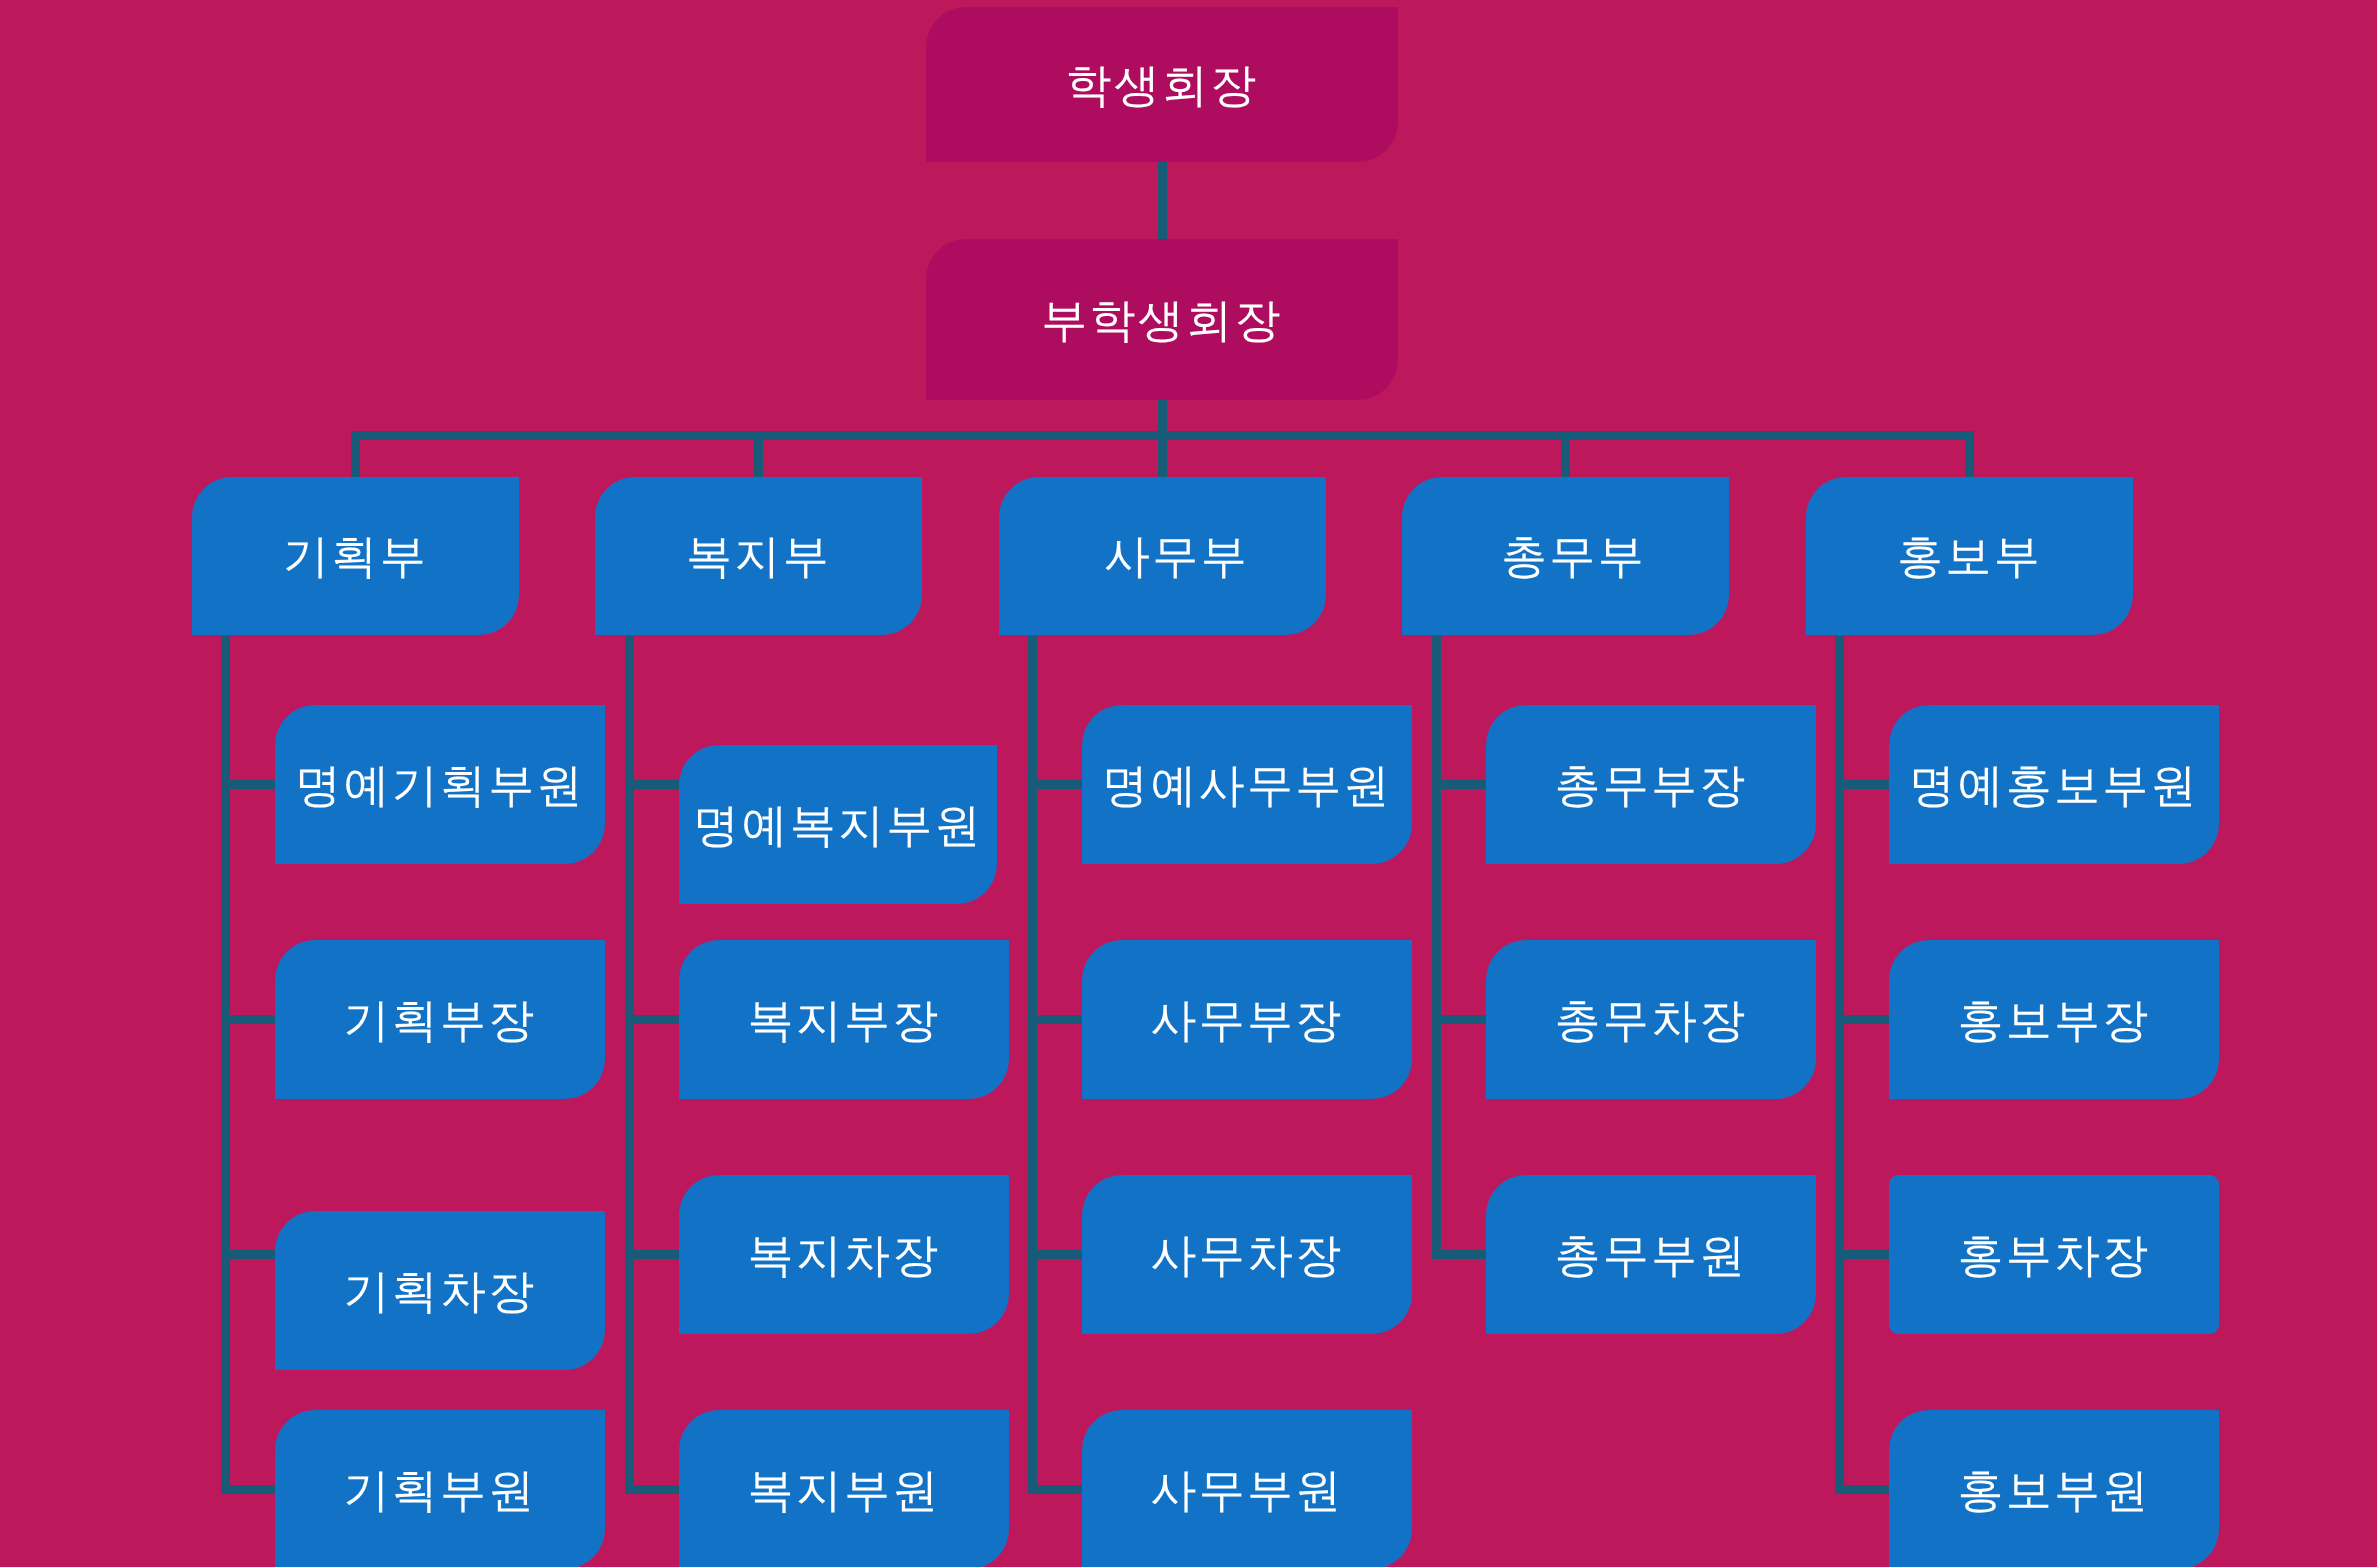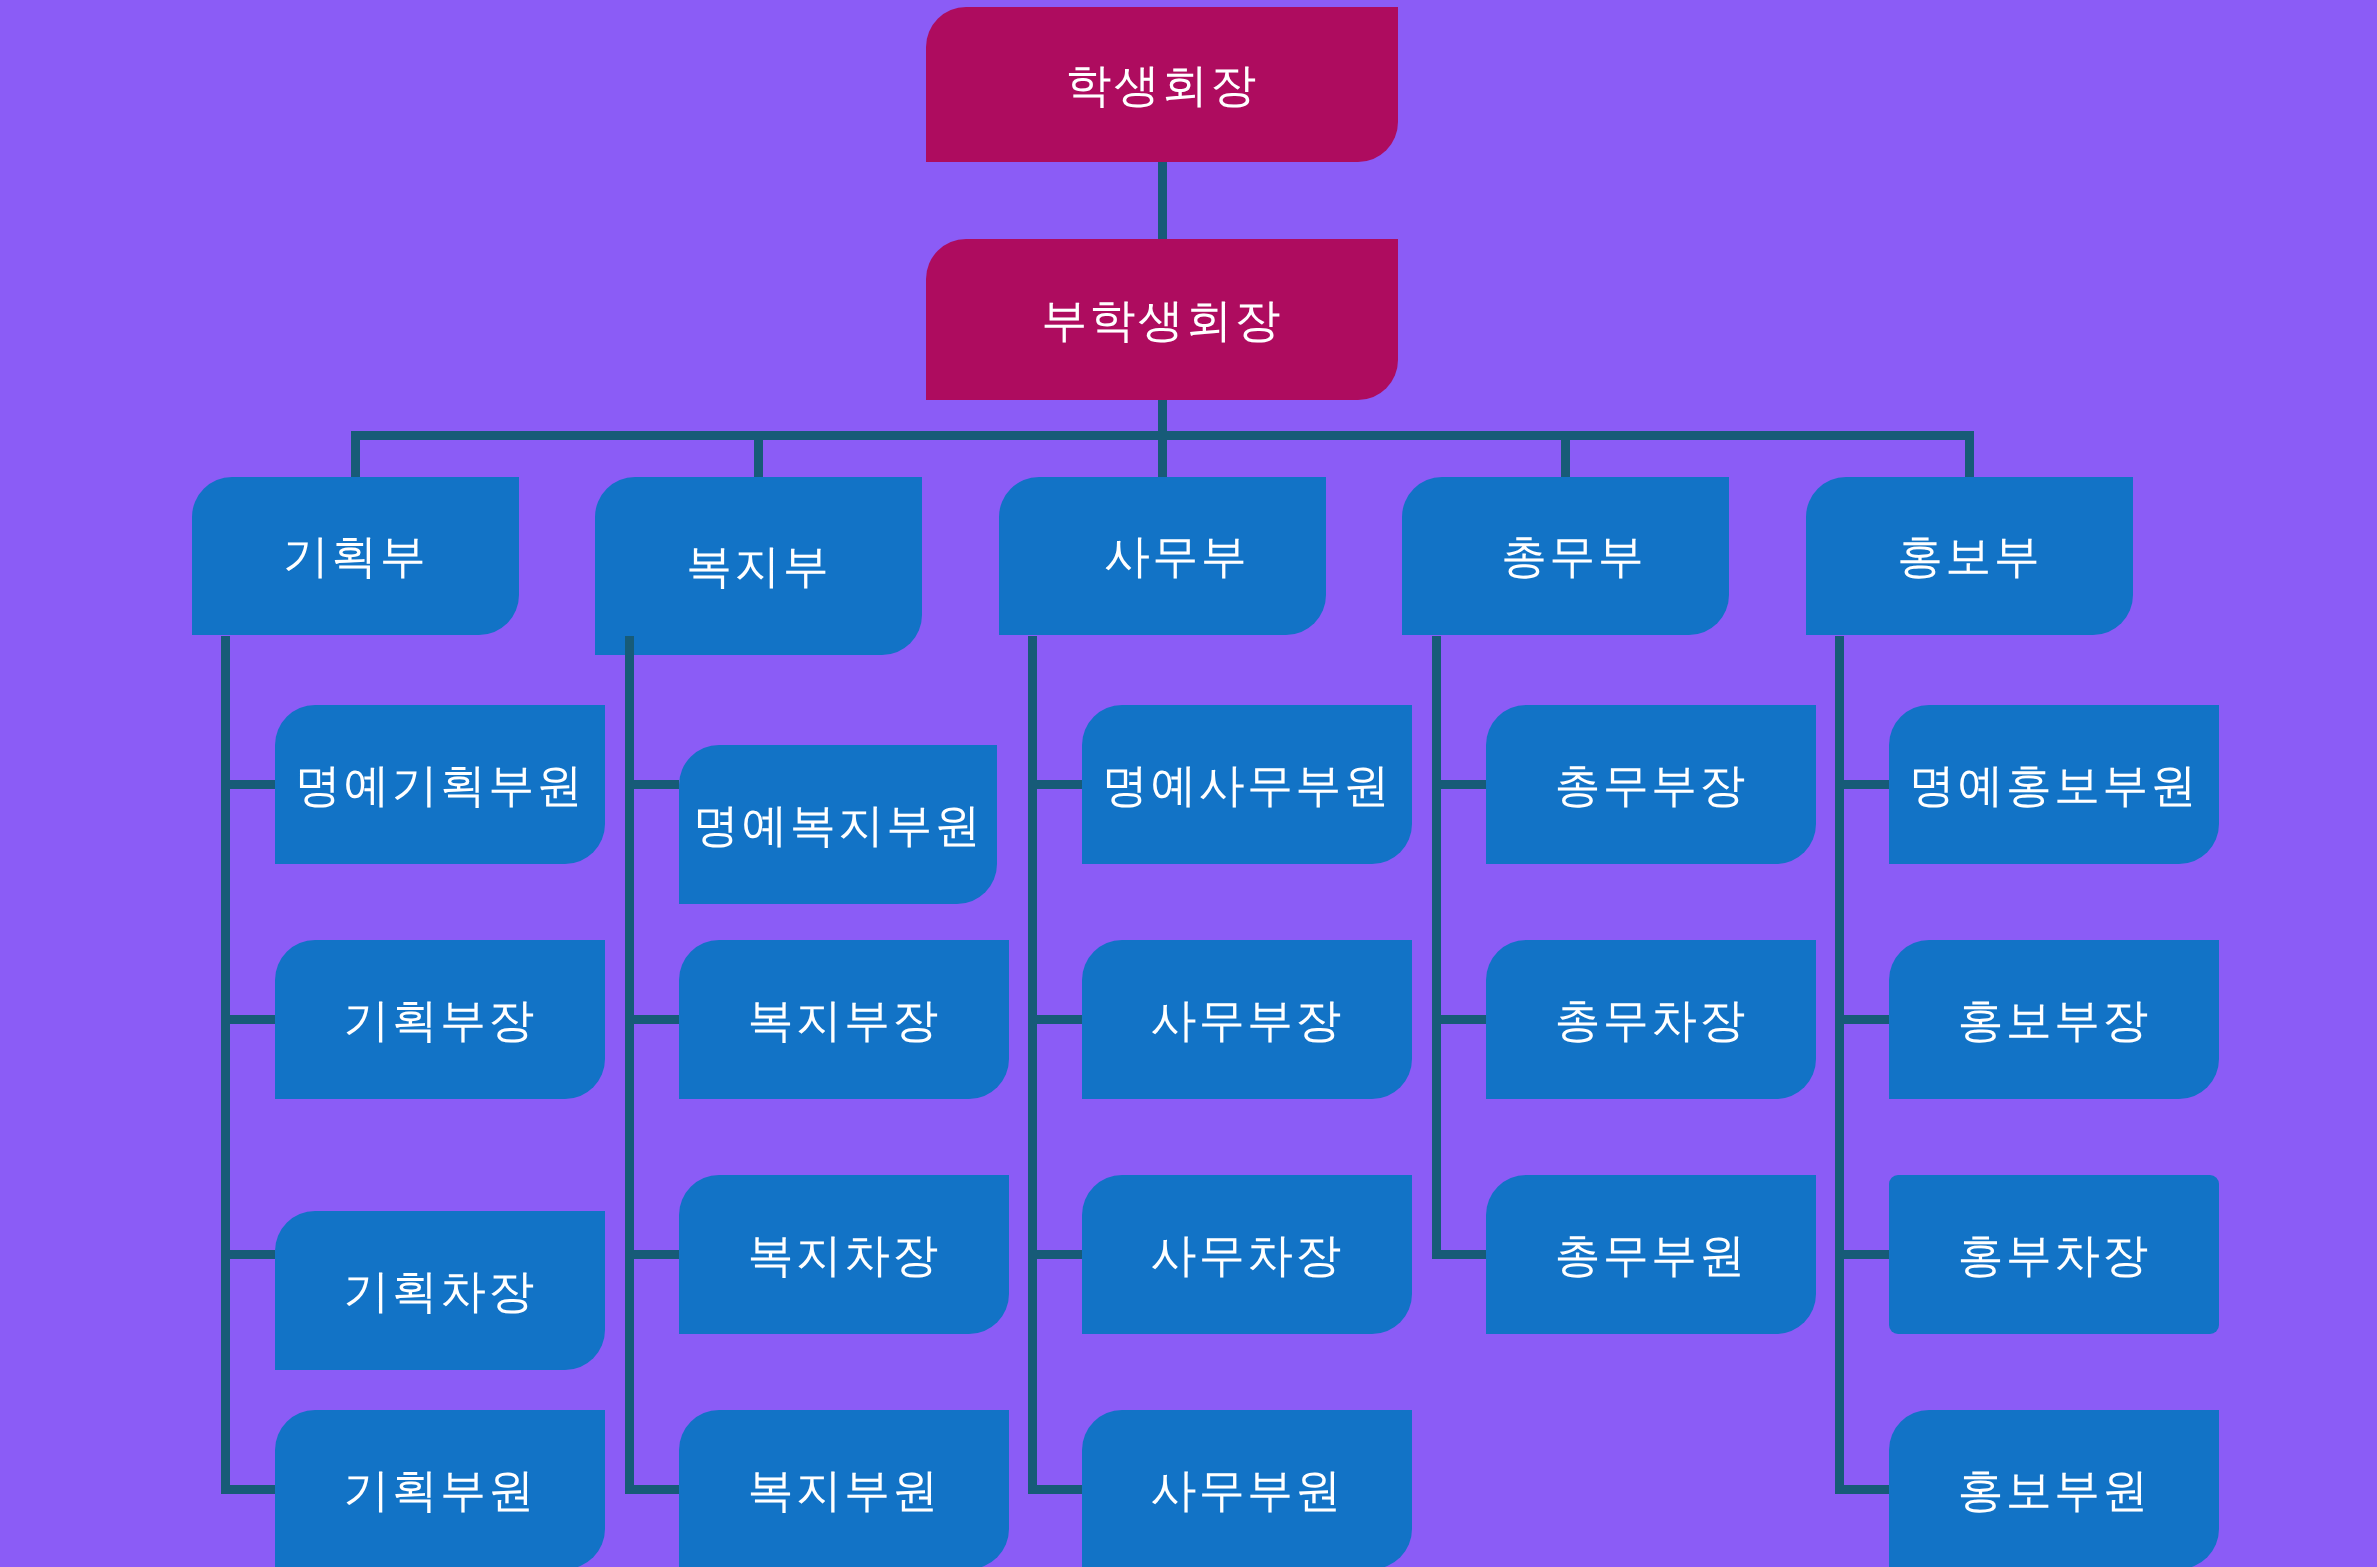--- a/index.html
+++ b/index.html
@@ -5,21 +5,21 @@
   html, body {
     margin: 0;
     padding: 0;
     background: #ffffff;
     font-family: "Liberation Sans", sans-serif;
   }
   .canvas {
     position: relative;
     width: 2377px;
     height: 1568px;
-    background: #8b5cf6;
+    background: #be185d;
     overflow: hidden;
   }
   .node {
     position: absolute;
     display: flex;
     align-items: center;
     justify-content: center;
     color: #ffffff;
     font-size: 46px;
     letter-spacing: 0.05em;
@@ -72,21 +72,21 @@
   <div class="node department" style="left:275px; top:940px; width:330px; height:159px;">
     <span>기획부장</span>
   </div>
   <div class="node department" style="left:275px; top:1175px; width:330px; height:159px;margin-top:36px;">
     <span>기획차장</span>
   </div>
   <div class="node department" style="left:275px; top:1410px; width:330px; height:159px;">
     <span>기획부원</span>
   </div>
 
-  <div class="node department" style="left:595px; top:477px; width:327px; height:178px;">
+  <div class="node department" style="left:595px; top:477px; width:327px; height:158px;">
     <span>복지부</span>
   </div>
   <div class="line" style="left:625px; top:636px; width:8.7px; height:858px;"></div>
   <div class="line" style="left:625px; top:780px; width:54px; height:8.7px;"></div>
   <div class="line" style="left:625px; top:1015px; width:54px; height:8.7px;"></div>
   <div class="line" style="left:625px; top:1250px; width:54px; height:8.7px;"></div>
   <div class="line" style="left:625px; top:1485px; width:54px; height:8.7px;"></div>
   <div class="node department" style="left:679px; top:705px; width:318px; height:159px;margin-top:40px;">
     <span>명예복지부원</span>
   </div>

